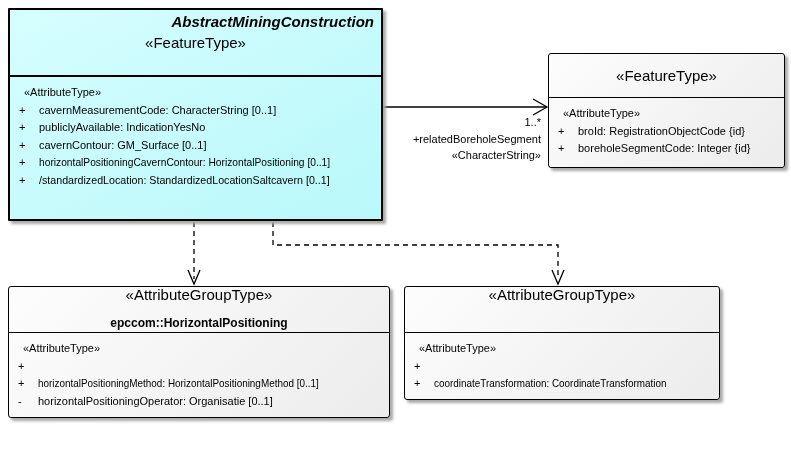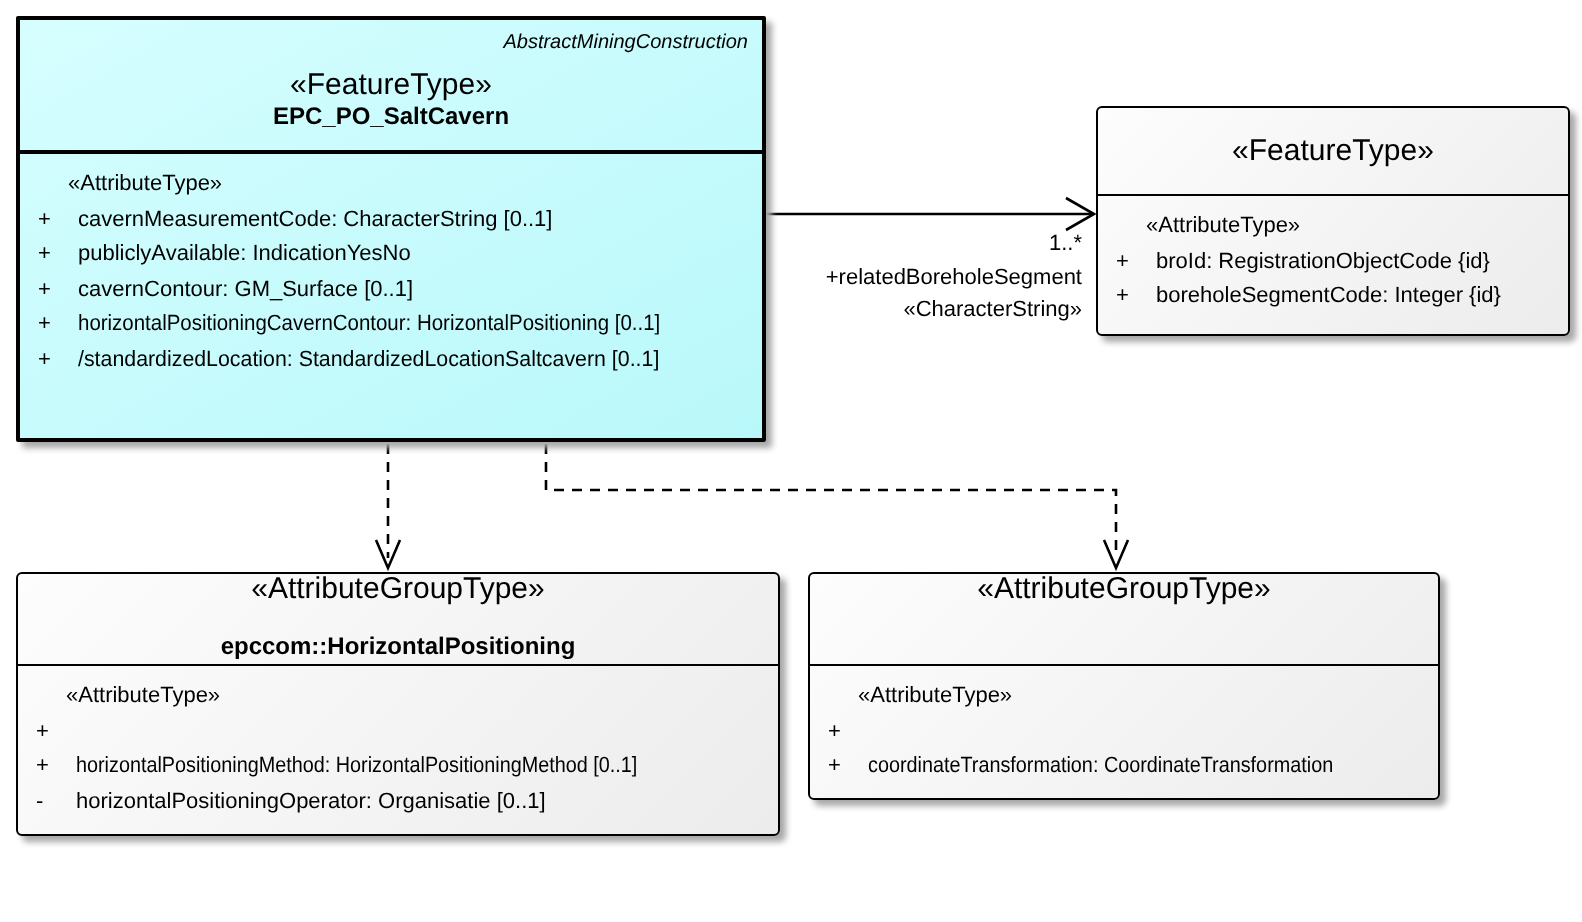--- a/index.html
+++ b/index.html
@@ -42,37 +42,38 @@
   #std-loc      { left: 404px; top: 286px; width: 316px; height: 114px; }
 
   .hdr { border-bottom: 2px solid #000; box-sizing: border-box; }
   .gray-box .hdr { border-bottom-width: 1.5px; }
 
   #main-class .hdr { height: 67px; padding-top: 3px; }
   #borehole  .hdr { height: 44px; display: flex; flex-direction: column; justify-content: center; }
   #horiz-pos .hdr, #std-loc .hdr { height: 46px; display: flex; flex-direction: column; justify-content: space-between; }
 
   .tagline {
-    font-style: italic; font-size: 10px;
+    font-style: italic; font-size: 15px;
     text-align: right; padding: 2px 7px 0 0;
     line-height: 14px;
+    font-weight: bold;
   }
   .stereo {
     font-size: 15px; text-align: center; line-height: 15px;
   }
   #main-class .stereo { margin-top: 6px; }
   .cname {
     font-size: 12px; font-weight: bold; text-align: center;
     line-height: 17px; white-space: nowrap;
   }
   .sqname { display: block; transform: scaleX(0.92); transform-origin: 50% 50%; }
 
   .attrs { padding: 7px 2px 2px 0; }
   .stereo-row {
-    font-size: 11px; padding-left: 14px; line-height: 17.5px; white-space: nowrap; margin-left: 10px;
+    font-size: 11px; padding-left: 14px; line-height: 17.5px; white-space: nowrap;
   }
   .attr-row { display: flex; line-height: 17.5px; white-space: nowrap; }
   .vis {
     font-size: 11px; width: 20px; flex: 0 0 20px;
     padding-left: 9px; box-sizing: content-box;
   }
   .atext { font-size: 11px; display: inline-block; }
   .sq97 { transform: scaleX(0.97); transform-origin: 0 50%; }
   .sq93 { transform: scaleX(0.93); transform-origin: 0 50%; }
   .sq90 { transform: scaleX(0.90); transform-origin: 0 50%; }
@@ -97,21 +98,20 @@
     <path d="M188,270 L194,284 L200,270" fill="none" stroke="#000" stroke-width="1.3"></path>
 
     <path d="M273,222 L273,245 L558,245 L558,279" fill="none" stroke="#000" stroke-width="1.3" stroke-dasharray="5,4"></path>
     <path d="M552,270 L558,284 L564,270" fill="none" stroke="#000" stroke-width="1.3"></path>
   </svg>
 
   <div class="uml-box cyan-box" id="main-class">
     <div class="hdr">
       <div class="tagline">AbstractMiningConstruction</div>
       <div class="stereo">«FeatureType»</div>
-      <div class="cname">EPC_PO_SaltCavern</div>
     </div>
     <div class="attrs">
       <div class="stereo-row">«AttributeType»</div>
       <div class="attr-row">
         <span class="vis">+</span>
         <span class="atext">cavernMeasurementCode: CharacterString [0..1]</span>
       </div>
       <div class="attr-row">
         <span class="vis">+</span>
         <span class="atext">publiclyAvailable: IndicationYesNo</span>

